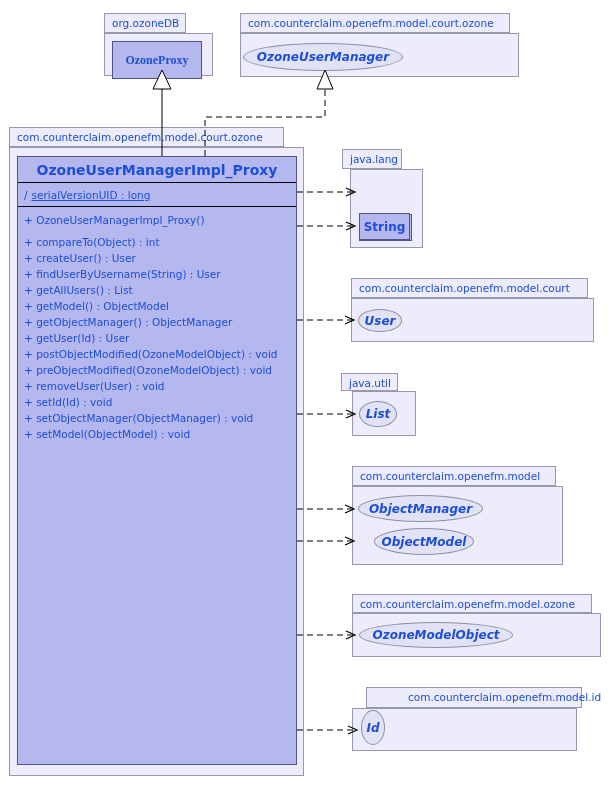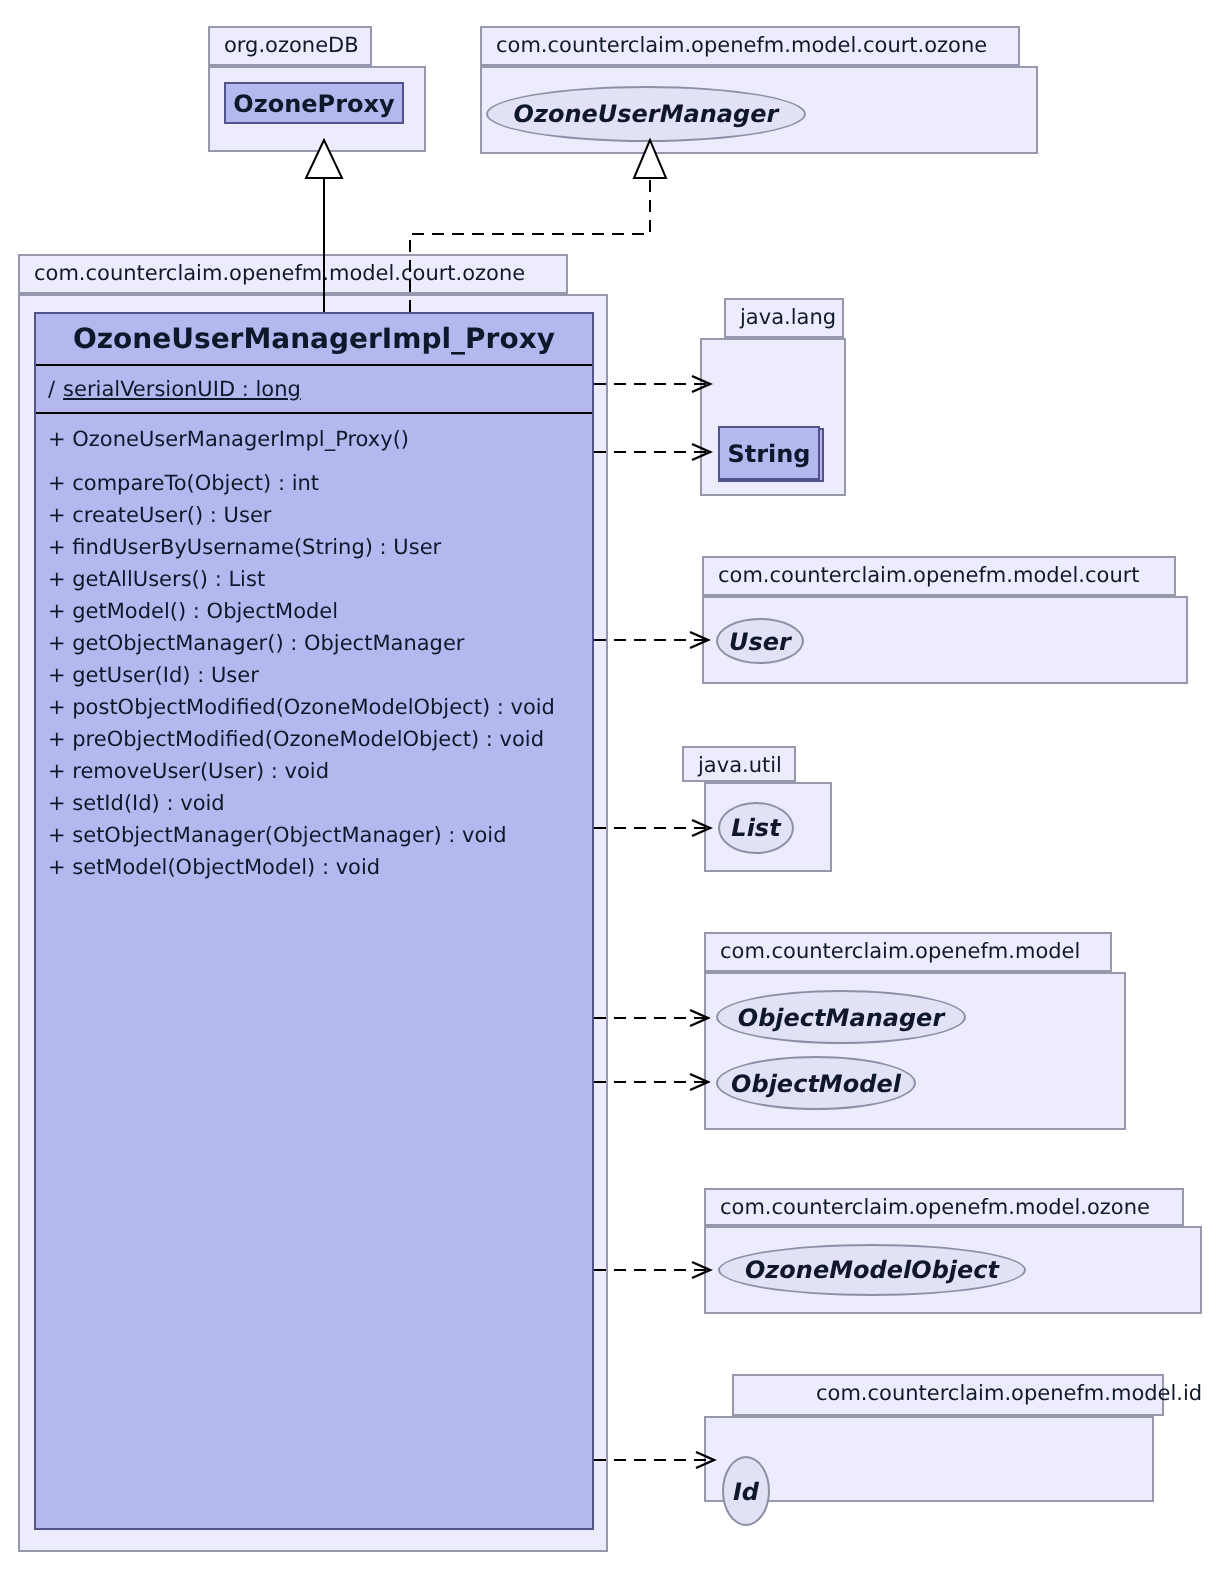--- a/index.html
+++ b/index.html
@@ -1,20 +1,20 @@
 <!DOCTYPE html>
 <html><head>
 <meta charset="utf-8">
 <style>
   html,body { margin:0; padding:0; background:#ffffff; }
   #canvas {
     position:relative; width:609px; height:790px;
     background:#ffffff; overflow:hidden;
     font-family:"DejaVu Sans","Liberation Sans",sans-serif;
-    color:#0f172a;
+    color:#1d4ed8;
   }
   .pkg-tab {
     position:absolute; background:#ececfc; border:1px solid #9797ad;
     font-size:10.5px; line-height:18px; padding:0 7px; white-space:nowrap;
     box-sizing:border-box; z-index:1;
   }
   .pkg-body {
     position:absolute; background:#ececfc; border:1px solid #9797ad;
     box-sizing:border-box; z-index:1;
   }
@@ -48,21 +48,21 @@
   #main-class .m-blank { height:6px; }
   #overlay { position:absolute; left:0; top:0; z-index:5; pointer-events:none; }
 </style>
 </head>
 <body>
 
 <div id="canvas">
 
   <div class="pkg-tab" style="left:104px; top:13px; width:82px; height:20px;">org.ozoneDB</div>
   <div class="pkg-body" style="left:104px; top:33px; width:109px; height:43px;"></div>
-  <div class="clsbox" style="left:112px; top:41px; width:90px; height:21px;">OzoneProxy</div>
+  <div class="clsbox" style="left:112px; top:41px; width:90px; height:38px;font-family:Liberation Serif, serif;">OzoneProxy</div>
 
   <div class="pkg-tab" style="left:240px; top:13px; width:270px; height:20px;">com.counterclaim.openefm.model.court.ozone</div>
   <div class="pkg-body" style="left:240px; top:33px; width:279px; height:44px;"></div>
   <div class="ellipse" style="left:243px; top:43px; width:160px; height:28px;">OzoneUserManager</div>
 
   <div class="pkg-tab" style="left:9px; top:127px; width:275px; height:20px;">com.counterclaim.openefm.model.court.ozone</div>
   <div class="pkg-body" style="left:9px; top:147px; width:295px; height:629px;"></div>
 
   <div id="main-class">
     <div class="title">OzoneUserManagerImpl_Proxy</div>
@@ -82,45 +82,45 @@
       <div class="m-line">+ getUser(Id) : User</div>
       <div class="m-line">+ postObjectModified(OzoneModelObject) : void</div>
       <div class="m-line">+ preObjectModified(OzoneModelObject) : void</div>
       <div class="m-line">+ removeUser(User) : void</div>
       <div class="m-line">+ setId(Id) : void</div>
       <div class="m-line">+ setObjectManager(ObjectManager) : void</div>
       <div class="m-line">+ setModel(ObjectModel) : void</div>
     </div>
   </div>
 
-  <div class="pkg-tab" style="left:362px; top:149px; width:60px; height:20px;">java.lang</div>
+  <div class="pkg-tab" style="left:342px; top:149px; width:60px; height:20px;">java.lang</div>
   <div class="pkg-body" style="left:350px; top:169px; width:73px; height:79px;"></div>
   <div class="clsbox" style="left:359px; top:179px; width:53px; height:27px;margin-top:35px;">Object</div>
   <div class="clsbox" style="left:359px; top:213px; width:51px; height:27px;">String</div>
 
   <div class="pkg-tab" style="left:351px; top:278px; width:237px; height:20px;">com.counterclaim.openefm.model.court</div>
   <div class="pkg-body" style="left:351px; top:298px; width:243px; height:44px;"></div>
   <div class="ellipse" style="left:358px; top:309px; width:44px; height:23px;">User</div>
 
   <div class="pkg-tab" style="left:341px; top:373px; width:57px; height:18px;">java.util</div>
   <div class="pkg-body" style="left:352px; top:391px; width:64px; height:45px;"></div>
   <div class="ellipse" style="left:359px; top:401px; width:38px; height:26px;">List</div>
 
   <div class="pkg-tab" style="left:352px; top:466px; width:204px; height:20px;">com.counterclaim.openefm.model</div>
   <div class="pkg-body" style="left:352px; top:486px; width:211px; height:79px;"></div>
   <div class="ellipse" style="left:358px; top:495px; width:125px; height:27px;">ObjectManager</div>
-  <div class="ellipse" style="left:358px; top:528px; width:100px; height:27px;">ObjectModel</div>
+  <div class="ellipse" style="left:374px; top:528px; width:100px; height:27px;">ObjectModel</div>
 
   <div class="pkg-tab" style="left:352px; top:594px; width:240px; height:19px;">com.counterclaim.openefm.model.ozone</div>
   <div class="pkg-body" style="left:352px; top:613px; width:249px; height:44px;"></div>
   <div class="ellipse" style="left:359px; top:622px; width:154px; height:26px;">OzoneModelObject</div>
 
   <div class="pkg-tab" style="left:366px; top:687px; width:216px; height:21px;padding-left:41px;">com.counterclaim.openefm.model.id</div>
   <div class="pkg-body" style="left:352px; top:708px; width:225px; height:43px;"></div>
-  <div class="ellipse" style="left:361px; top:728px; width:24px; height:35px;">Id</div>
+  <div class="ellipse" style="left:361px; top:710px; width:24px; height:35px;">Id</div>
 
   <svg id="overlay" width="609" height="790" viewBox="0 0 609 790">
     <defs>
       <marker id="vee" markerWidth="12" markerHeight="12" refX="10" refY="5" orient="auto" markerUnits="userSpaceOnUse">
         <path d="M1,1 L10,5 L1,9" fill="none" stroke="#000" stroke-width="1.2"></path>
       </marker>
     </defs>
 
     <line x1="162" y1="156" x2="162" y2="89" stroke="#000" stroke-width="1"></line>
     <polygon points="162,70 153,89 171,89" fill="#ffffff" stroke="#000" stroke-width="1"></polygon>

